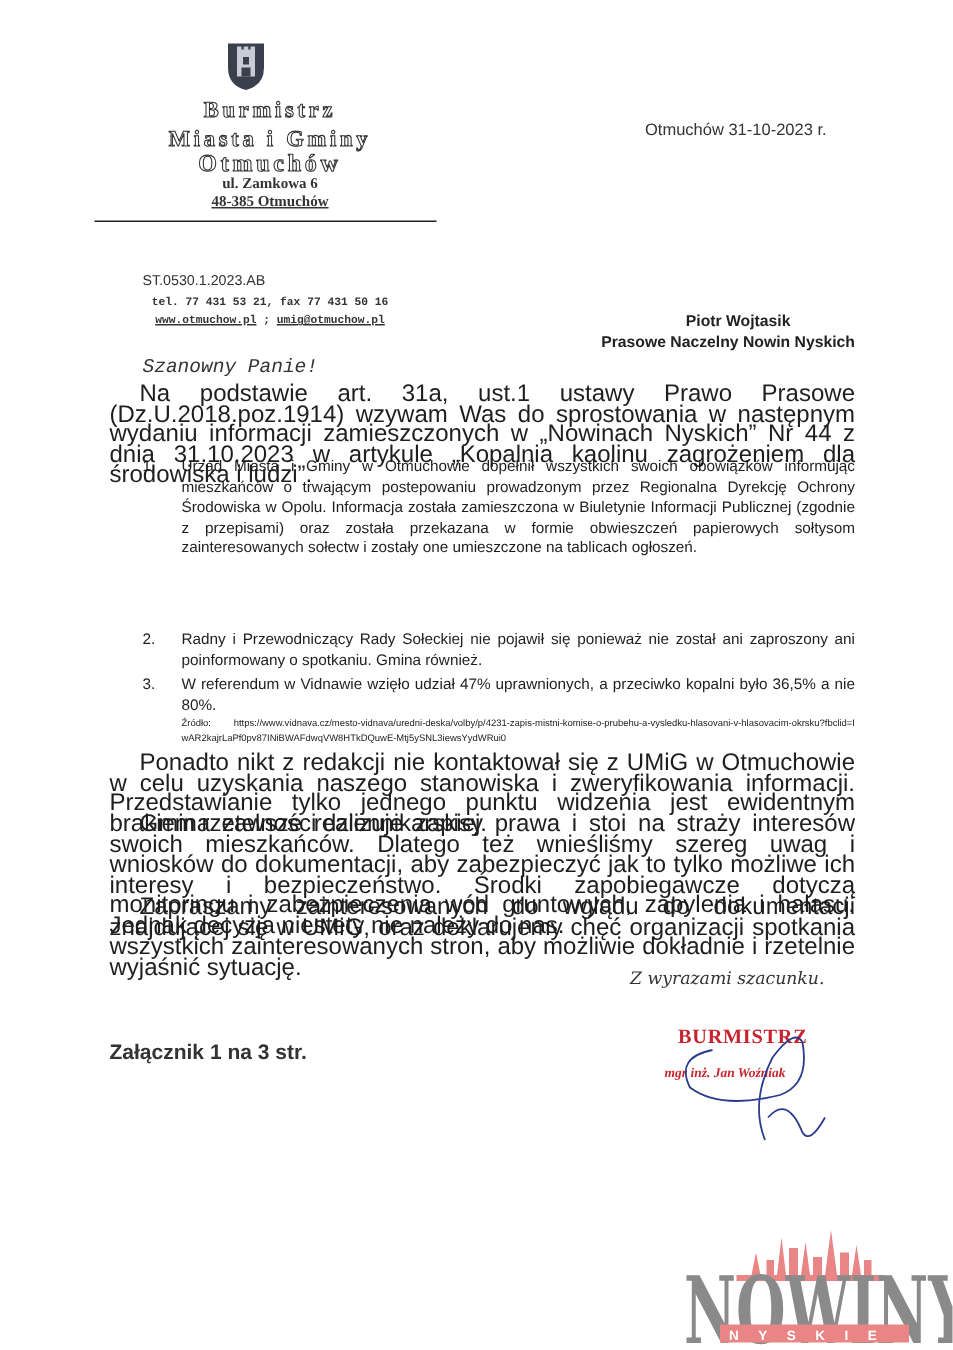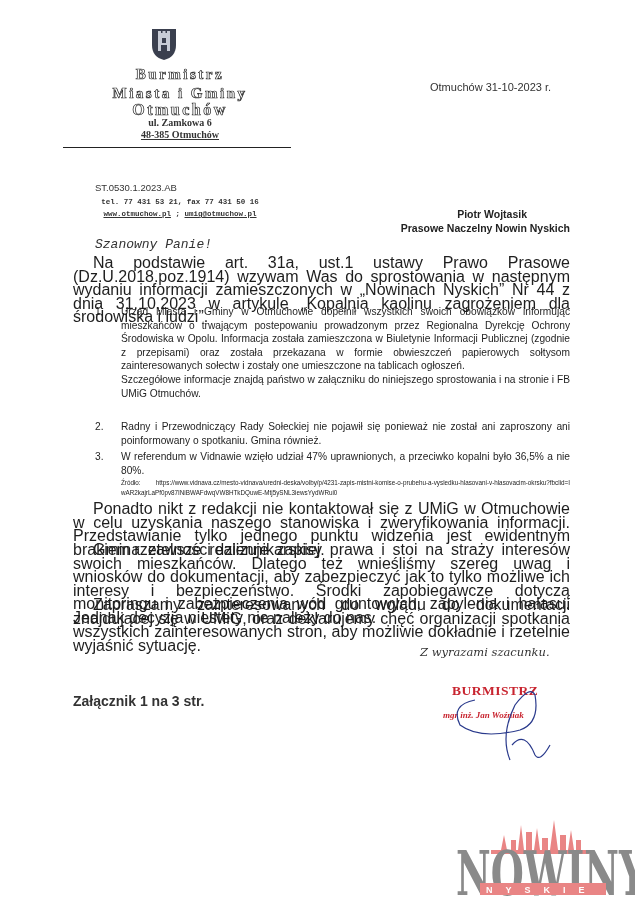--- a/index.html
+++ b/index.html
@@ -70,21 +70,20 @@
 
 <div class="abs salut">Szanowny Panie!</div>
 
 <div class="abs para" style="top:256px;">
   <span class="ind"></span><span>Na podstawie art. 31a, ust.1 ustawy Prawo Prasowe (Dz.U.2018.poz.1914) wzywam Was do sprostowania w następnym wydaniu informacji zamieszczonych w „Nowinach Nyskich” Nr 44 z dnia 31.10.2023 w artykule „Kopalnia kaolinu zagrożeniem dla środowiska i ludzi”.</span>
 </div>
 
 <div class="abs li" style="top:305px;">
   <span class="num">1.</span>
   <span class="txt">Urząd Miasta i Gminy w Otmuchowie dopełnił wszystkich swoich obowiązków informując mieszkańców o trwającym postepowaniu prowadzonym przez Regionalna Dyrekcję Ochrony Środowiska w Opolu. Informacja została zamieszczona w Biuletynie Informacji Publicznej (zgodnie z przepisami) oraz została przekazana w formie obwieszczeń papierowych sołtysom zainteresowanych sołectw i zostały one umieszczone na tablicach ogłoszeń.</span>
-  <span class="txt">Szczegółowe informacje znajdą państwo w załączniku do niniejszego sprostowania i na stronie i FB UMiG Otmuchów.</span>
 </div>
 
 <div class="abs li" style="top:420px;">
   <span class="num">2.</span>
   <span class="txt">Radny i Przewodniczący Rady Sołeckiej nie pojawił się ponieważ nie został ani zaproszony ani poinformowany o spotkaniu. Gmina również.</span>
 </div>
 
 <div class="abs li" style="top:450px;">
   <span class="num">3.</span>
   <span class="txt">W referendum w Vidnawie wzięło udział 47% uprawnionych, a przeciwko kopalni było 36,5% a nie 80%.</span>

